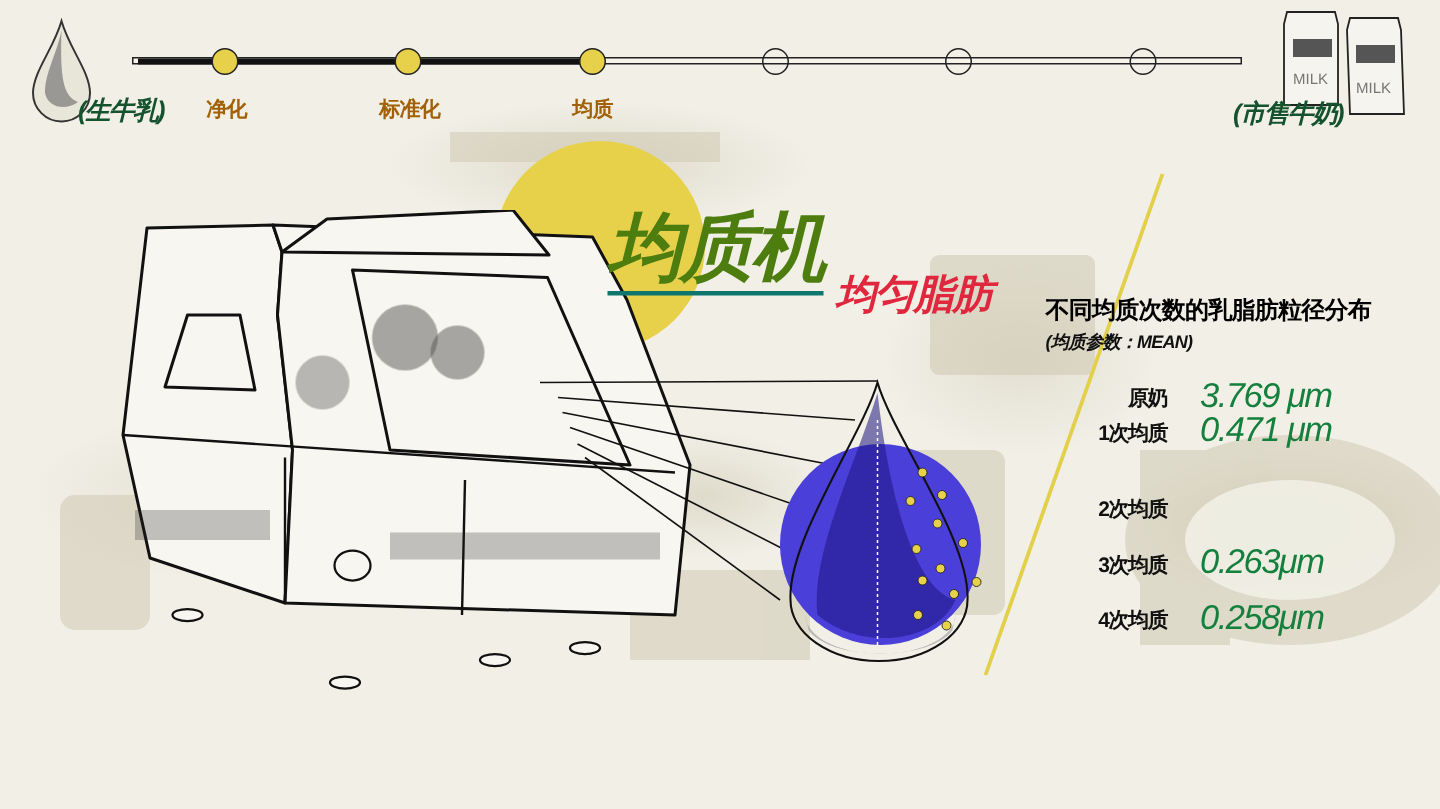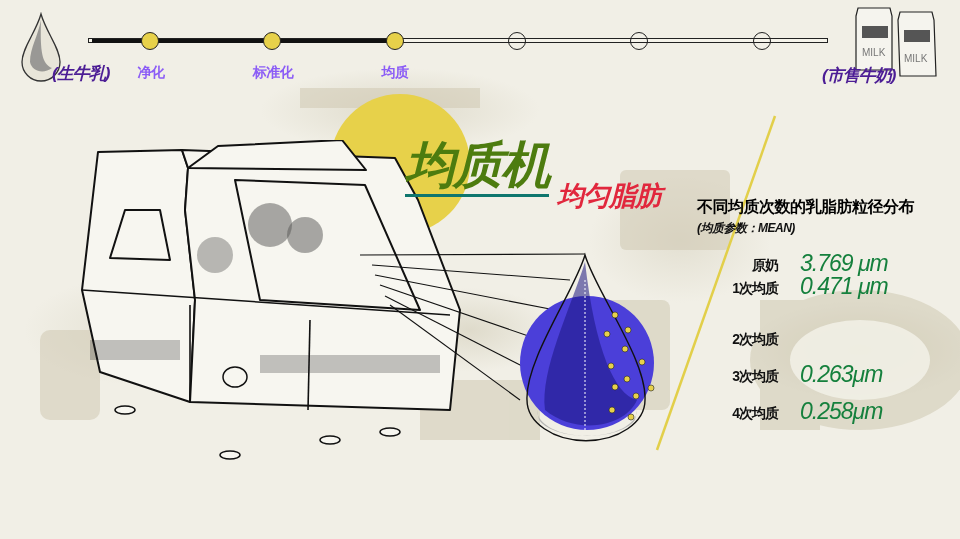--- a/index.html
+++ b/index.html
@@ -28,25 +28,25 @@
   .tl-fill {
     position:absolute; left:92px; top:39px; width:300px; height:4px; background:#111;
   }
   .tl-node {
     position:absolute; width:18px; height:18px; border-radius:50%;
     border:1.5px solid #222; box-sizing:border-box; top:32px;
   }
   .tl-node.done { background:#e7d14a; }
   .tl-node.todo { background:transparent; }
   .tl-label {
-    position:absolute; top:64px; font-size:14px; font-weight:bold; color:#8b5cf6;
+    position:absolute; top:64px; font-size:14px; font-weight:bold; color:#a16207;
     transform:translateX(-50%); white-space:nowrap; letter-spacing:-0.5px;
   }
   .end-label {
-    position:absolute; font-size:17px; font-weight:bold; color:#4c1d95;
+    position:absolute; font-size:17px; font-weight:bold; color:#14532d;
     font-style:italic; letter-spacing:-1px;
   }
 
   .title-main {
     position:absolute; left:405px; top:140px; font-size:50px; font-weight:900;
     color:#4d7c0f; letter-spacing:-2px; line-height:1; font-style:italic;
     border-bottom:3px solid #0f766e; padding-bottom:4px;
   }
   .title-sub {
     position:absolute; left:557px; top:178px; font-size:27px; font-weight:bold;

